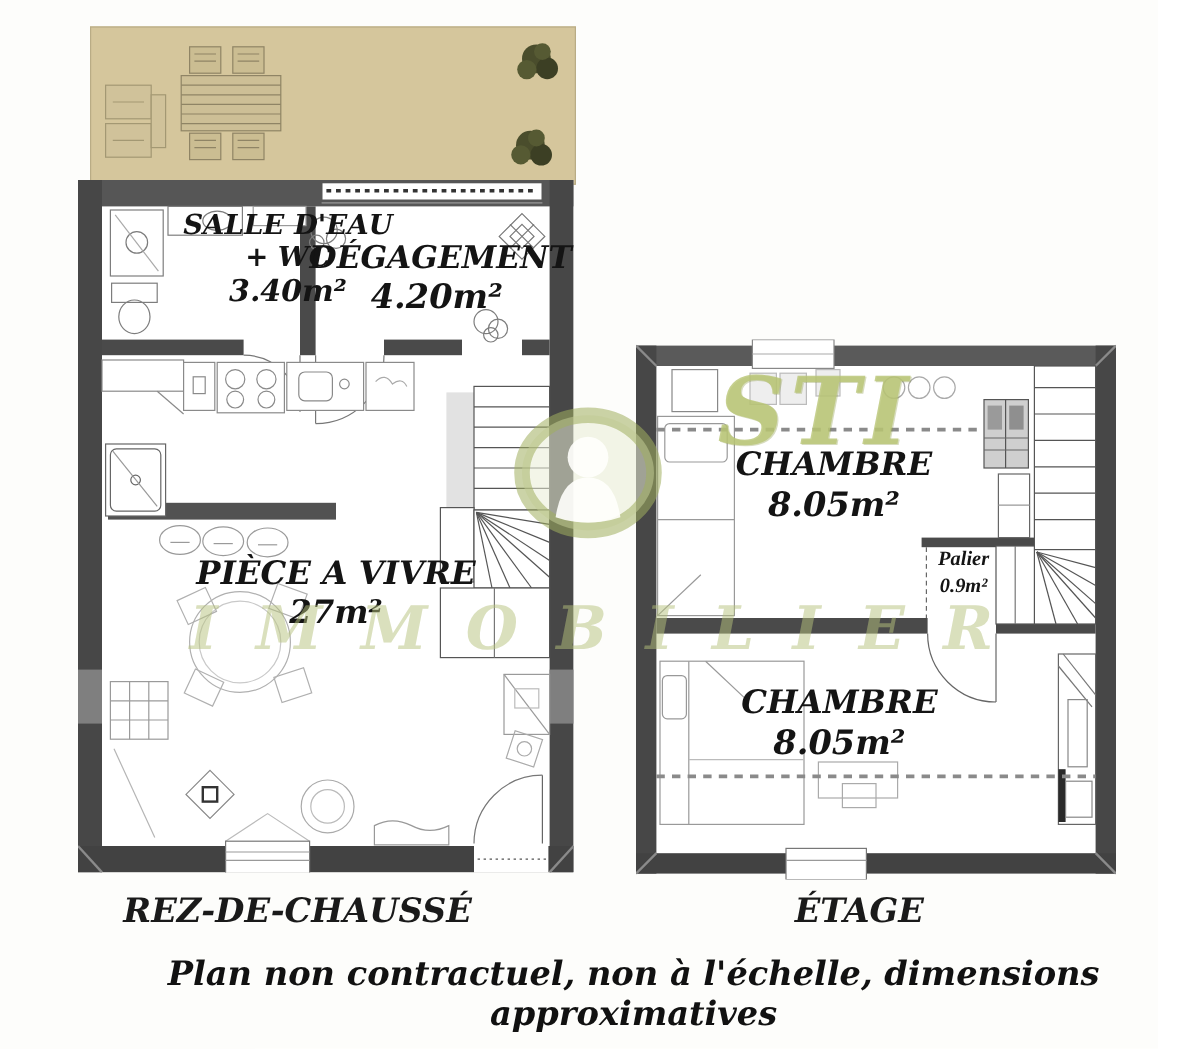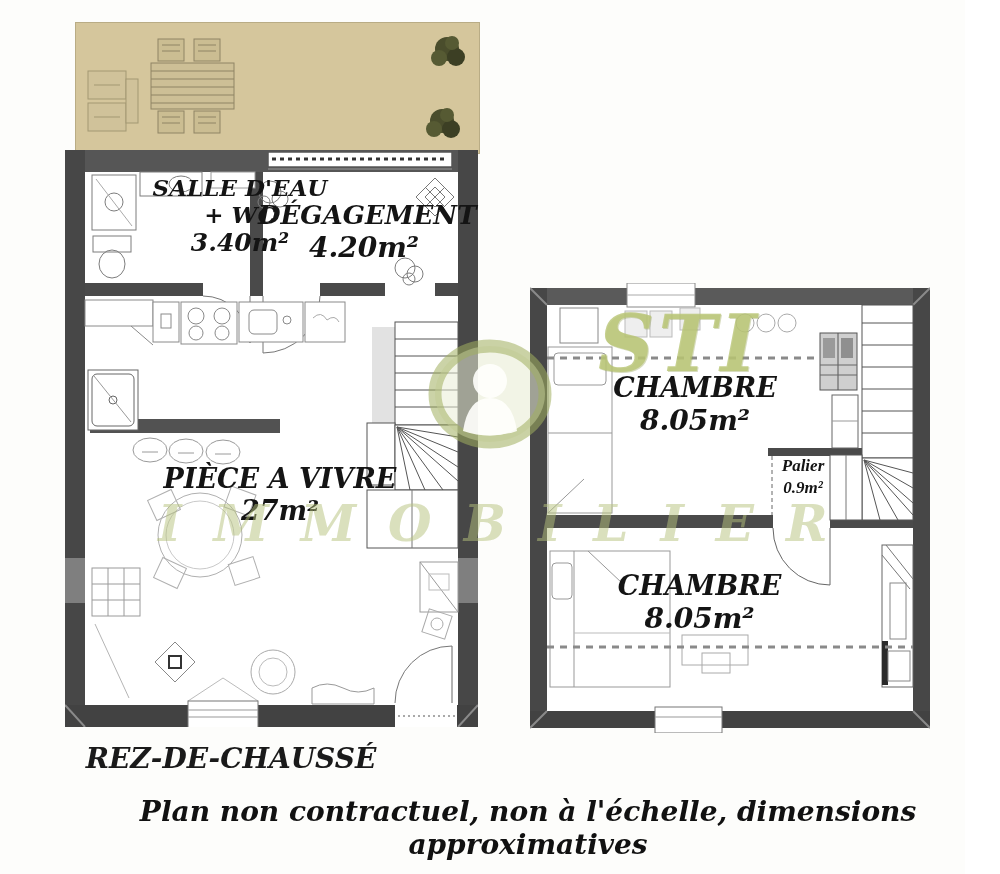--- a/index.html
+++ b/index.html
@@ -367,17 +367,18 @@
   <div class="abs" style="left:0;top:0;width:1000px;height:874px;pointer-events:none;padding-left:12px;">
     <svg class="abs" style="left:420px;top:334px;" width="140" height="120" viewBox="0 0 140 120">
       <ellipse cx="70" cy="60" rx="55" ry="48" fill="rgba(233,237,213,0.55)" stroke="rgba(160,175,95,0.55)" stroke-width="13"></ellipse>
       <circle cx="70" cy="47" r="17" fill="rgba(255,255,252,0.9)"></circle>
       <path d="M43,97 Q48,64 70,64 Q92,64 97,97 Q70,106 43,97 Z" fill="rgba(255,255,252,0.9)"></path>
     </svg>
     <div class="wm wm-sti">STI</div>
     <div class="wm wm-line2">IMMOBILIER</div>
   </div>
 
-  <div class="caption" style="left:81px;top:742px;width:300px;font-size:28px;">REZ-DE-CHAUSSÉ</div>
+  <div class="caption" style="left:98px;top:742px;width:300px;font-size:28px;">REZ-DE-CHAUSSÉ</div>
+  <div class="caption" style="left:566px;top:742px;width:300px;font-size:28px;">ÉTAGE</div>
 
   <div class="disclaimer" style="left:0;top:795px;width:1000px;font-size:28px;">Plan non contractuel, non à l'échelle, dimensions approximatives</div>
 
 </div>
 
 </body></html>

